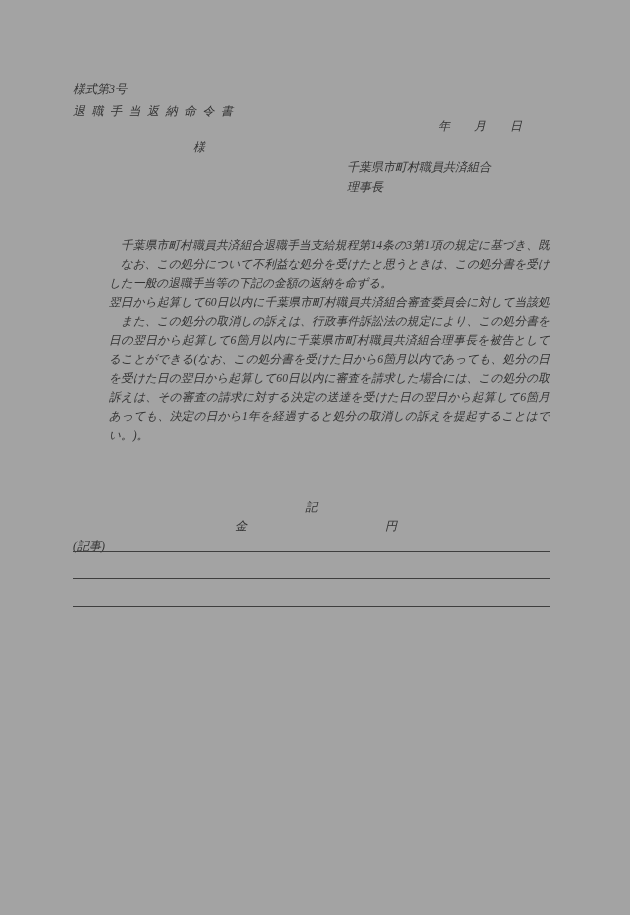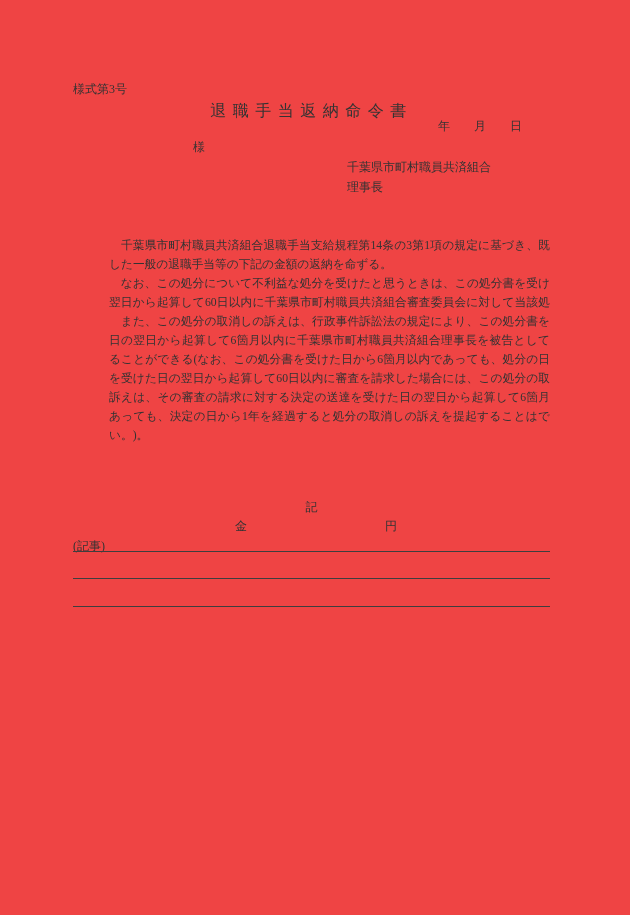--- a/index.html
+++ b/index.html
@@ -4,35 +4,36 @@
 <style>
   html, body {
     margin: 0;
     padding: 0;
     background: #ffffff;
   }
   .page {
     position: relative;
     width: 630px;
     height: 915px;
-    background: #ef4444;
+    background: #a3a3a3;
     font-family: "Liberation Serif", "DejaVu Serif", serif;
     color: #333333;
     overflow: hidden;
+    font-style: italic;
   }
   .abs { position: absolute; }
 
   .form-number {
     left: 73px; top: 82px;
     font-size: 12px; line-height: 14px;
   }
   .doc-title {
     left: 73px; top: 103px; width: 477px;
-    text-align: center;
-    font-size: 16px; line-height: 16px;
+    text-align: left;
+    font-size: 12px; line-height: 16px;
     letter-spacing: 6.5px;
   }
   .date-line {
     left: 438px; top: 119px;
     font-size: 12px; line-height: 14px;
     white-space: pre;
   }
   .recipient {
     left: 193px; top: 140px;
     font-size: 12px; line-height: 14px;
@@ -100,22 +101,22 @@
   <div class="abs date-line">年　　月　　日</div>
 
   <div class="abs recipient">様</div>
 
   <div class="abs issuer-org">千葉県市町村職員共済組合</div>
 
   <div class="abs issuer-role">理事長</div>
 
   <div class="abs body-text">
       <div class="bline just">　千葉県市町村職員共済組合退職手当支給規程第14条の3第1項の規定に基づき、既に支給</div>
+      <div class="bline just">　なお、この処分について不利益な処分を受けたと思うときは、この処分書を受けた日の</div>
       <div class="bline">した一般の退職手当等の下記の金額の返納を命ずる。</div>
-      <div class="bline just">　なお、この処分について不利益な処分を受けたと思うときは、この処分書を受けた日の</div>
       <div class="bline just">翌日から起算して60日以内に千葉県市町村職員共済組合審査委員会に対して当該処分の審</div>
       <div class="bline just">　また、この処分の取消しの訴えは、行政事件訴訟法の規定により、この処分書を受けた</div>
       <div class="bline just">日の翌日から起算して6箇月以内に千葉県市町村職員共済組合理事長を被告として提訴す</div>
       <div class="bline just">ることができる(なお、この処分書を受けた日から6箇月以内であっても、処分の日から1</div>
       <div class="bline just">を受けた日の翌日から起算して60日以内に審査を請求した場合には、この処分の取消しの</div>
       <div class="bline just">訴えは、その審査の請求に対する決定の送達を受けた日の翌日から起算して6箇月以内に</div>
       <div class="bline just">あっても、決定の日から1年を経過すると処分の取消しの訴えを提起することはできな</div>
       <div class="bline">い。)。</div>
     </div>
 

